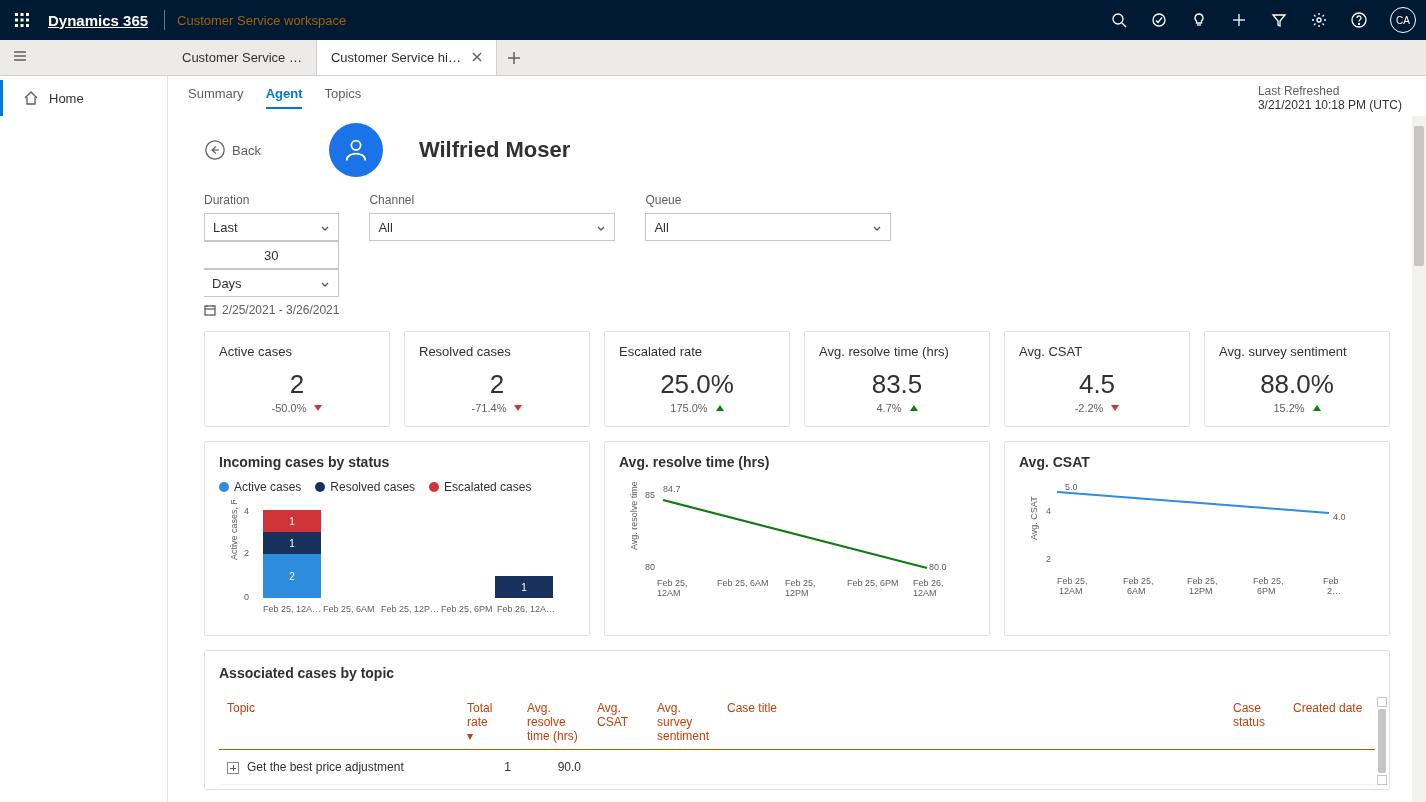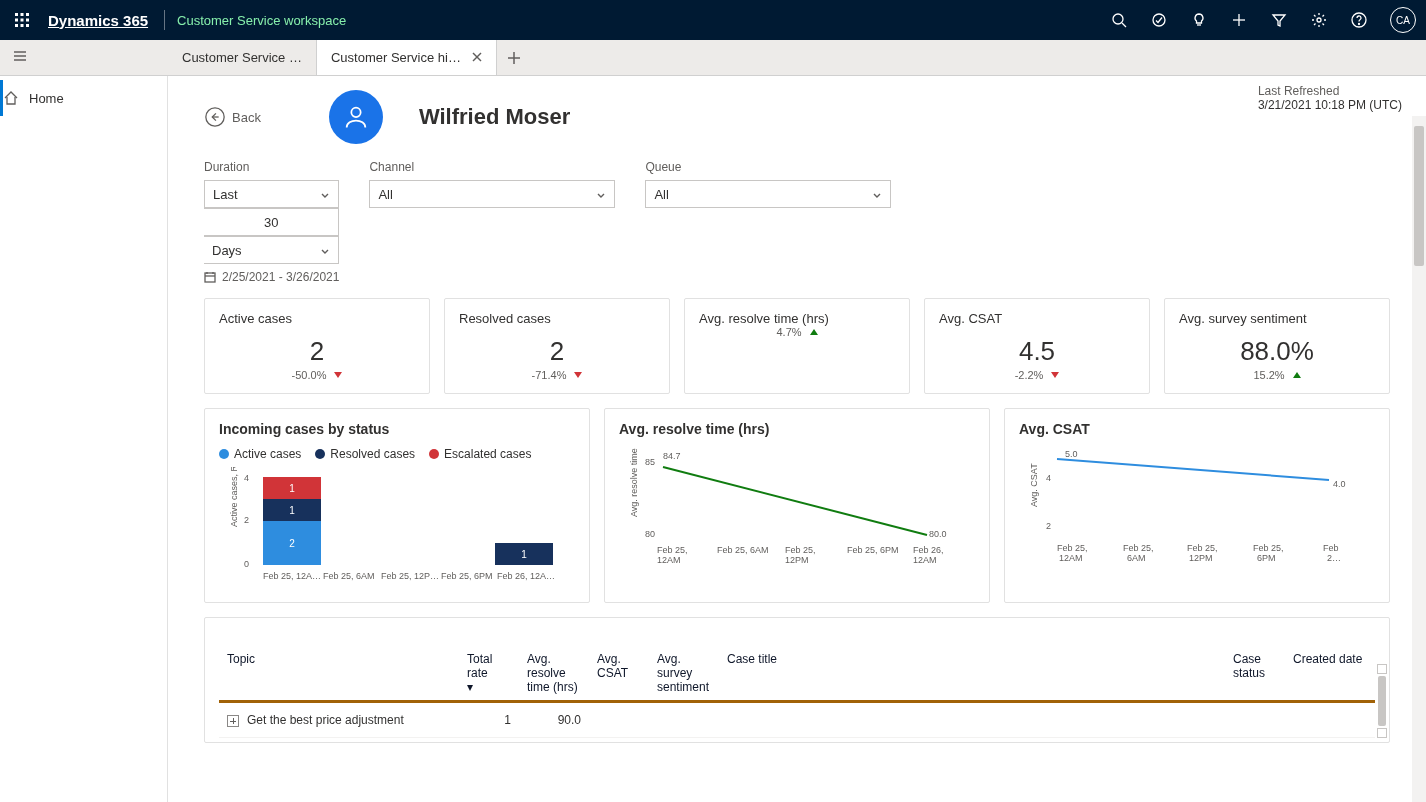--- a/index.html
+++ b/index.html
@@ -4,21 +4,21 @@
 <style>
 * { box-sizing: border-box; margin: 0; padding: 0; }
 body { font-family: "Segoe UI", Arial, sans-serif; font-size: 13px; color: #323130; background: #fff; width: 1426px; height: 802px; overflow: hidden; }
 
 
 .topbar { height: 40px; background: #001a33; color: #fff; display: flex; align-items: center; padding: 0 10px; }
 .waffle { width: 24px; height: 24px; display: flex; align-items: center; justify-content: center; margin-right: 14px; }
 .waffle svg { width: 16px; height: 16px; fill: #fff; }
 .brand { font-size: 15px; font-weight: 600; margin-right: 14px; text-decoration: underline; }
 .sep { width: 1px; height: 20px; background: rgba(255,255,255,.4); margin: 0 12px 0 2px; }
-.appname { font-size: 13px; color: #86efac; }
+.appname { font-size: 13px; color: #a16207; }
 .topbar-actions { margin-left: auto; display: flex; align-items: center; gap: 22px; }
 .topbar-actions .ticon { width: 18px; height: 18px; display:flex; align-items:center; justify-content:center; cursor:pointer; }
 .topbar-actions svg { width: 16px; height: 16px; stroke: #fff; fill: none; stroke-width: 1.3; }
 .avatar { width: 26px; height: 26px; border: 1px solid #fff; border-radius: 50%; display: flex; align-items:center; justify-content:center; font-size: 10px; }
 
 
 .tabrow { height: 36px; background: #edebe9; display:flex; align-items:stretch; border-bottom: 1px solid #d0d0d0; }
 .tabrow-left { width: 168px; display:flex; align-items:center; padding-left: 12px; }
 .hamburger { width:20px; height:20px; }
 .hamburger svg { width:16px; height:16px; stroke:#605e5c; fill:none; stroke-width:1.5; }
@@ -26,21 +26,21 @@
 .tab.active { background:#fff; }
 .tab-label { white-space: nowrap; overflow:hidden; text-overflow:ellipsis; }
 .tab .close { margin-left: 10px; }
 .tab .close svg { width:10px; height:10px; stroke:#605e5c; stroke-width:1.5; }
 .newtab { width:34px; display:flex; align-items:center; justify-content:center; cursor:pointer; }
 .newtab svg { width:14px; height:14px; stroke:#605e5c; stroke-width:1.5; }
 
 
 .main-area { display:flex; height: calc(802px - 40px - 36px); }
 .leftnav { width: 168px; border-right: 1px solid #e1e1e1; padding-top: 4px; }
-.navitem { height: 36px; display:flex; align-items:center; padding-left: 0; gap: 10px; border-left: 3px solid #0078d4; background:#fff; cursor:pointer; }
+.navitem { height: 36px; display:flex; align-items:center; padding-left: 20px; gap: 10px; border-left: 3px solid #0078d4; background:#fff; cursor:pointer; }
 .navitem svg { width:16px; height:16px; stroke:#605e5c; fill:none; stroke-width:1.3; }
 
 
 .content { flex:1; overflow:auto; position:relative; }
 .subtabs { display:flex; padding: 10px 20px 0 20px; gap: 22px; }
 .subtab { padding-bottom: 6px; font-size: 13px; color:#605e5c; cursor:pointer; }
 .subtab.active { color:#0078d4; border-bottom: 2px solid #0078d4; font-weight:600; }
 .last-ref { position:absolute; right: 24px; top: 8px; text-align:left; font-size:12px; color:#605e5c; }
 .last-ref .val { color:#323130; }
 
@@ -89,21 +89,21 @@
 .chart-svg { width:100%; height:120px; }
 .axis-text { font-size:9px; fill:#605e5c; }
 .axis-text-y { font-size:9px; fill:#605e5c; text-anchor:end; }
 .ylabel { font-size:9px; fill:#605e5c; }
 .bar-label { font-size:10px; fill:#fff; text-anchor:middle; }
 .line-label { font-size:9px; fill:#605e5c; }
 
 
 .table-card { border:1px solid #e1e1e1; border-radius:2px; padding:14px 14px 4px 14px; margin-top:14px; position:relative; }
 .tbl { width:100%; border-collapse:collapse; font-size:12px; margin-top:14px; }
-.tbl th { text-align:left; color:#0f172a; font-weight:400; padding:6px 8px; border-bottom:3px solid #a16207; vertical-align:top; }
+.tbl th { text-align:left; color:#c2410c; font-weight:400; padding:6px 8px; border-bottom:1px solid #a16207; vertical-align:top; }
 .tbl td { padding:10px 8px; border-bottom:1px solid #f3f2f1; }
 .numcol { text-align:right; }
 .expand-ic { display:inline-block; width:12px; height:12px; border:1px solid #8a8886; position:relative; margin-right:8px; vertical-align:middle; }
 .expand-ic::before { content:""; position:absolute; left:2px; right:2px; top:5px; height:1px; background:#605e5c; }
 .expand-ic::after { content:""; position:absolute; top:2px; bottom:2px; left:5px; width:1px; background:#605e5c; }
 
 .scrollbar-fake { position:absolute; right:2px; top:46px; bottom:4px; width:10px; display:flex; flex-direction:column; align-items:center; }
 .sb-btn { width:10px; height:10px; border:1px solid #c8c6c4; }
 .sb-thumb { width:8px; flex:1; background:#c8c6c4; margin:2px 0; border-radius:2px; }
 
@@ -214,20 +214,25 @@
         </svg>
       <span>Home</span>
     </div>
   </div>
 
   <div class="content">
     <div class="last-ref">
       <div>Last Refreshed</div>
       <div class="val">3/21/2021 10:18 PM (UTC)</div>
     </div>
+    <div class="subtabs">
+      <div class="subtab">Summary</div>
+      <div class="subtab active">Agent</div>
+      <div class="subtab">Topics</div>
+    </div>
 
     <div class="page-body">
 
       <div class="back-row">
         <div class="back">
           <svg viewBox="0 0 24 24">
               <circle cx="12" cy="12" r="10"></circle>
               <path d="M13 8l-4 4 4 4"></path>
               <line x1="9" y1="12" x2="16" y2="12"></line>
             </svg>
@@ -303,21 +308,30 @@
         </div>
         <div class="kpi">
           <div class="kpi-title">Resolved cases</div>
           <div class="kpi-val">2</div>
           <div class="kpi-trend">
               <span class="trend-num">-71.4%</span>
               <span class="tri-down"></span>
             </div>
         </div>
         <div class="kpi">
+          <div class="kpi-title">Escalated rate</div>
+          <div class="kpi-val">25.0%</div>
+          <div class="kpi-trend">
+              <span class="trend-num">175.0%</span>
+              <span class="tri-up"></span>
+            </div>
+        </div>
+        <div class="kpi">
           <div class="kpi-title">Avg. resolve time (hrs)</div>
+          <div class="kpi-val">83.5</div>
           <div class="kpi-trend">
               <span class="trend-num">4.7%</span>
               <span class="tri-up"></span>
             </div>
         </div>
         <div class="kpi">
           <div class="kpi-title">Avg. CSAT</div>
           <div class="kpi-val">4.5</div>
           <div class="kpi-trend">
               <span class="trend-num">-2.2%</span>
@@ -412,20 +426,21 @@
               <text class="axis-text" x="162" y="114">12PM</text>
             <text class="axis-text" x="226" y="104">Feb 25,</text>
               <text class="axis-text" x="230" y="114">6PM</text>
             <text class="axis-text" x="296" y="104">Feb</text>
               <text class="axis-text" x="300" y="114">2…</text>
           </svg>
         </div>
       </div>
 
       <div class="table-card">
+        <div class="chart-title">Associated cases by topic</div>
         <table class="tbl">
           <thead>
               <tr>
             <th style="width:240px">Topic</th>
             <th class="numcol" style="width:60px"><span>Total rate</span><br><span>▾</span></th>
             <th class="numcol" style="width:70px">Avg. resolve time (hrs)</th>
             <th class="numcol" style="width:60px">Avg. CSAT</th>
             <th class="numcol" style="width:70px">Avg. survey sentiment</th>
             <th>Case title</th>
             <th style="width:60px">Case status</th>

